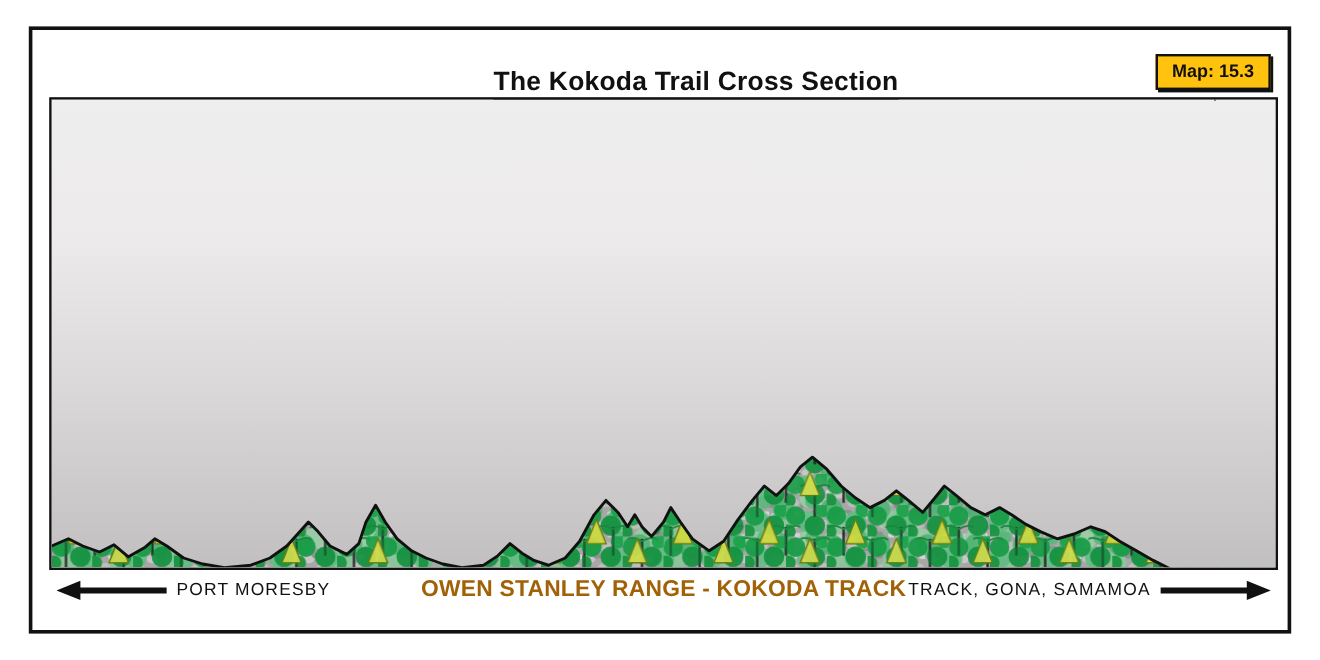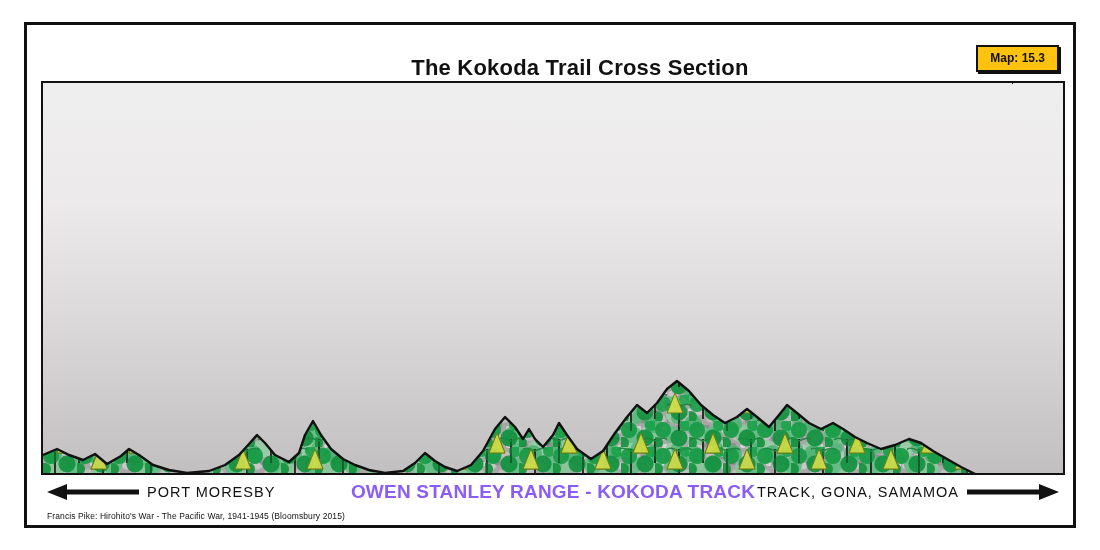--- a/index.html
+++ b/index.html
@@ -16,21 +16,21 @@
   
   .title{
     position:absolute;left:0;top:30px;width:1052px;text-align:center;
     font-size:22px;font-weight:bold;color:#111;letter-spacing:.2px;padding-left:27px;
   }
   .title span{border-bottom:2px solid #111;padding-bottom:2px;}
 
   .map-badge{
     position:absolute;right:14px;top:20px;
     background:#FFC20E;border:2px solid #111;
-    padding:4px 12px 5px 12px;font-size:12px;font-weight:bold;color:#111;
+    padding:4px 12px 5px 12px;font-size:15px;font-weight:bold;color:#111;
     box-shadow:2px 2px 0 #111;
   }
 
   
   .chart-frame{
     position:absolute;left:14px;top:56px;width:1024px;height:394px;
     border:2px solid #111;box-sizing:border-box;overflow:hidden;
     background:linear-gradient(to bottom,#efeeee 0%,#eceaea 28%,#dcdada 55%,#cecccc 78%,#c2c0c0 100%);
   }
   .chart-svg{position:absolute;left:0;top:0;width:100%;height:100%;display:block;}
@@ -39,21 +39,21 @@
   .callout{position:absolute;transform-origin:left bottom;}
   .callout .leader{
     position:absolute;left:0;bottom:0;width:0;
     border-left:1.6px solid #1a1a1a;
   }
 
   
   .bottombar{position:absolute;left:14px;top:452px;width:1024px;height:48px;}
   .range-title{
     position:absolute;left:0;top:4px;width:1024px;text-align:center;
-    font-size:19px;font-weight:bold;color:#8b5cf6;letter-spacing:.2px;
+    font-size:19px;font-weight:bold;color:#a16207;letter-spacing:.2px;
   }
   .dir{position:absolute;top:7px;display:flex;align-items:center;gap:8px;
        font-size:14.5px;color:#111;letter-spacing:1px;}
   .dir.left{left:6px;justify-content:space-between;}
   .dir.right{right:6px;}
   .arrow-l,.arrow-r{display:block;}
   .credit{
     position:absolute;left:6px;top:34px;font-size:8.5px;color:#111;
     font-family:"Liberation Sans",sans-serif;letter-spacing:.1px;white-space:nowrap;
   }
@@ -205,17 +205,16 @@
         <span>PORT MORESBY</span>
       </div>
 
       <div class="dir right">
         <span>TRACK,  GONA,  SAMAMOA</span>
         <svg class="arrow-r" width="92" height="16" viewBox="0 0 92 16">
           <path d="M92,8 L72,0 L72,5.5 L0,5.5 L0,10.5 L72,10.5 L72,16 Z" fill="#111"></path>
         </svg>
       </div>
 
-      <div class="credit">Francis Pike:  Hirohito's War - The Pacific War, 1941-1945   (Bloomsbury 2015)</div>
     </div>
 
   </div>
 </div>
 
 </body></html>

